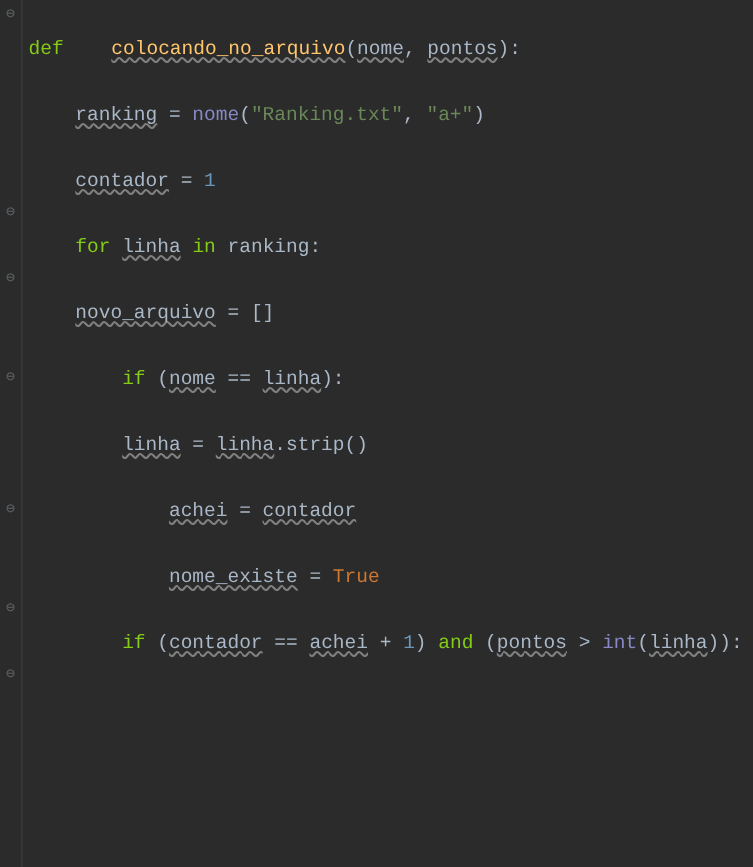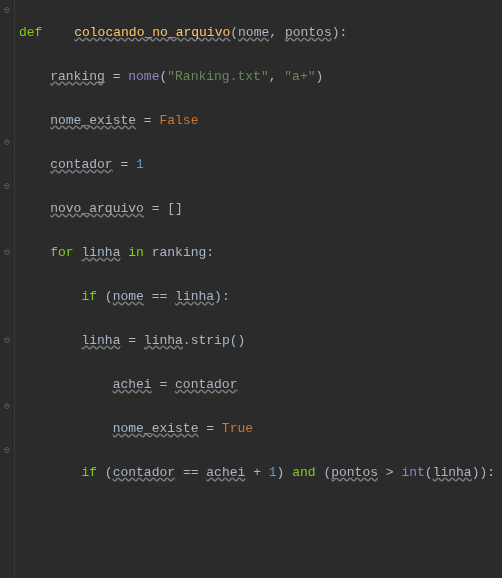--- a/index.html
+++ b/index.html
@@ -78,24 +78,23 @@
     <div class="gutter-icon">⊖</div>
     <div class="gutter-icon"></div>
     <div class="gutter-icon"></div>
     <div class="gutter-icon"></div>
     <div class="gutter-icon"></div>
     <div class="gutter-icon"></div>
   </div>
   <div class="code">
 <div class="line"><span class="kw">def</span> <span class="fn underline-wavy">colocando_no_arquivo</span>(<span class="param underline-wavy">nome</span>, <span class="param underline-wavy">pontos</span>):</div>
 <div class="line">    <span class="var underline-wavy">ranking</span> = <span class="builtin">nome</span>(<span class="str">"Ranking.txt"</span>, <span class="str">"a+"</span>)</div>
-<div class="line">    <span class="var underline-wavy">nome_existe</span> = <span class="bool">False</span></div>
 <div class="line">    <span class="var underline-wavy">contador</span> = <span class="num">1</span></div>
+<div class="line">    <span class="kw">for</span> <span class="var underline-wavy">linha</span> <span class="kw">in</span> <span class="var">ranking</span>:</div>
 <div class="line">    <span class="var underline-wavy">novo_arquivo</span> = <span>[]</span></div>
-<div class="line">    <span class="kw">for</span> <span class="var underline-wavy">linha</span> <span class="kw">in</span> <span class="var">ranking</span>:</div>
 <div class="line">        <span class="kw">if</span> (<span class="var underline-wavy">nome</span> <span>==</span> <span class="var underline-wavy">linha</span>):</div>
 <div class="line">        <span class="var underline-wavy">linha</span> = <span class="var underline-wavy">linha</span>.<span class="var">strip</span>()</div>
 <div class="line">            <span class="var underline-wavy">achei</span> = <span class="var underline-wavy">contador</span></div>
 <div class="line">            <span class="var underline-wavy">nome_existe</span> = <span class="bool">True</span></div>
 <div class="line">        <span class="kw">if</span> (<span class="var underline-wavy">contador</span> <span>==</span> <span class="var underline-wavy">achei</span> <span>+</span> <span class="num">1</span>) <span class="kw">and</span> (<span class="var underline-wavy">pontos</span> <span>&gt;</span> <span class="builtin">int</span>(<span class="var underline-wavy">linha</span>)):</div>
 
 
 
 
 

